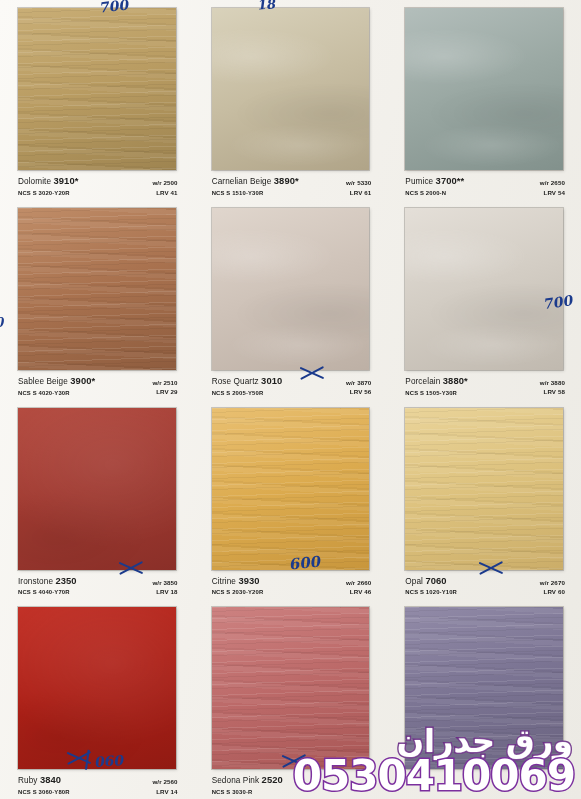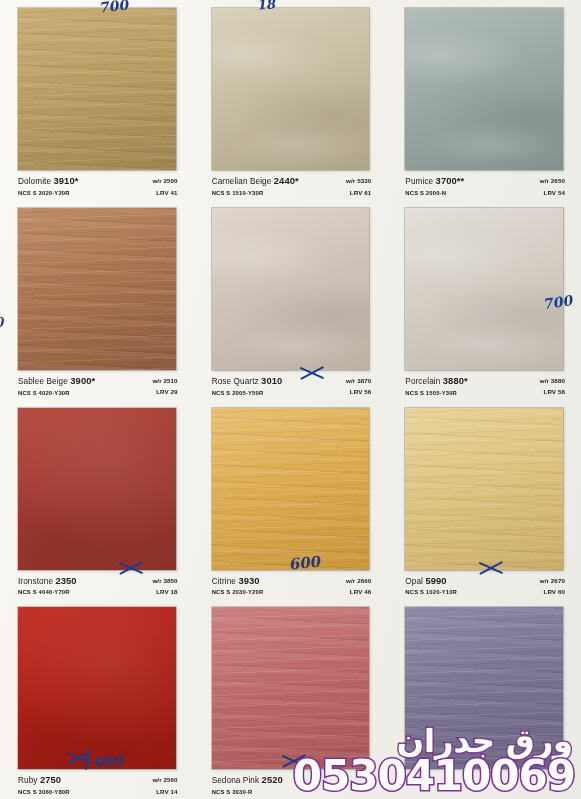--- a/index.html
+++ b/index.html
@@ -56,21 +56,21 @@
       radial-gradient(120px 60px at 25% 80%, rgba(0,0,0,.10), rgba(0,0,0,0) 75%);
   }
   .label{
     position:absolute;
     left:18px;right:16px;
     top:176px;
     height:24px;
     color:#20201f;
   }
   .lab-row{
-    display:flex;justify-content:space-between;align-items:center;
+    display:flex;justify-content:space-between;align-items:flex-end;
     line-height:1.05;
   }
   .nm{font-size:8.2px;letter-spacing:.1px;white-space:nowrap;}
   .nm b{font-size:9.4px;font-weight:bold;}
   .wr{font-size:6.2px;font-weight:bold;letter-spacing:.1px;white-space:nowrap;}
   .ncs{font-size:5.9px;font-weight:bold;letter-spacing:.15px;margin-top:3px;white-space:nowrap;}
   .lrv{font-size:6.2px;font-weight:bold;letter-spacing:.1px;margin-top:3px;white-space:nowrap;}
   
   .hand{
     position:absolute;
@@ -144,21 +144,21 @@
         </div>
       </div>
       <div class="cell">
         <div class="swatch-wrap">
           <div class="swatch" style="background: linear-gradient(160deg, rgb(217, 210, 187) 0%, rgb(199, 189, 162) 48%, rgb(176, 164, 136) 100%);">
             <div class="tex cloud"></div>
           </div>
         </div>
         <div class="label">
           <div class="lab-row">
-            <span class="nm">Carnelian Beige <b>2440*</b></span>
+            <span class="nm">Carnelian Beige <b>3890*</b></span>
             <span class="wr">w/r 5330</span>
           </div>
           <div class="lab-row">
             <span class="ncs">NCS S 1510-Y30R</span>
             <span class="lrv">LRV 61</span>
           </div>
         </div>
       </div>
       <div class="cell">
         <div class="swatch-wrap">
@@ -263,38 +263,38 @@
         </div>
       </div>
       <div class="cell">
         <div class="swatch-wrap">
           <div class="swatch" style="background: linear-gradient(160deg, rgb(234, 212, 154) 0%, rgb(221, 194, 126) 48%, rgb(203, 173, 104) 100%);">
             <div class="tex grain"></div>
           </div>
         </div>
         <div class="label">
           <div class="lab-row">
-            <span class="nm">Opal <b>5990</b></span>
+            <span class="nm">Opal <b>7060</b></span>
             <span class="wr">w/r 2670</span>
           </div>
           <div class="lab-row">
             <span class="ncs">NCS S 1020-Y10R</span>
             <span class="lrv">LRV 60</span>
           </div>
         </div>
       </div>
       <div class="cell">
         <div class="swatch-wrap">
           <div class="swatch" style="background: linear-gradient(160deg, rgb(194, 50, 40) 0%, rgb(172, 32, 23) 48%, rgb(145, 26, 18) 100%);">
             <div class="tex flat"></div>
           </div>
         </div>
         <div class="label">
           <div class="lab-row">
-            <span class="nm">Ruby <b>2750</b></span>
+            <span class="nm">Ruby <b>3840</b></span>
             <span class="wr">w/r 2560</span>
           </div>
           <div class="lab-row">
             <span class="ncs">NCS S 3060-Y80R</span>
             <span class="lrv">LRV 14</span>
           </div>
         </div>
       </div>
       <div class="cell">
         <div class="swatch-wrap">

